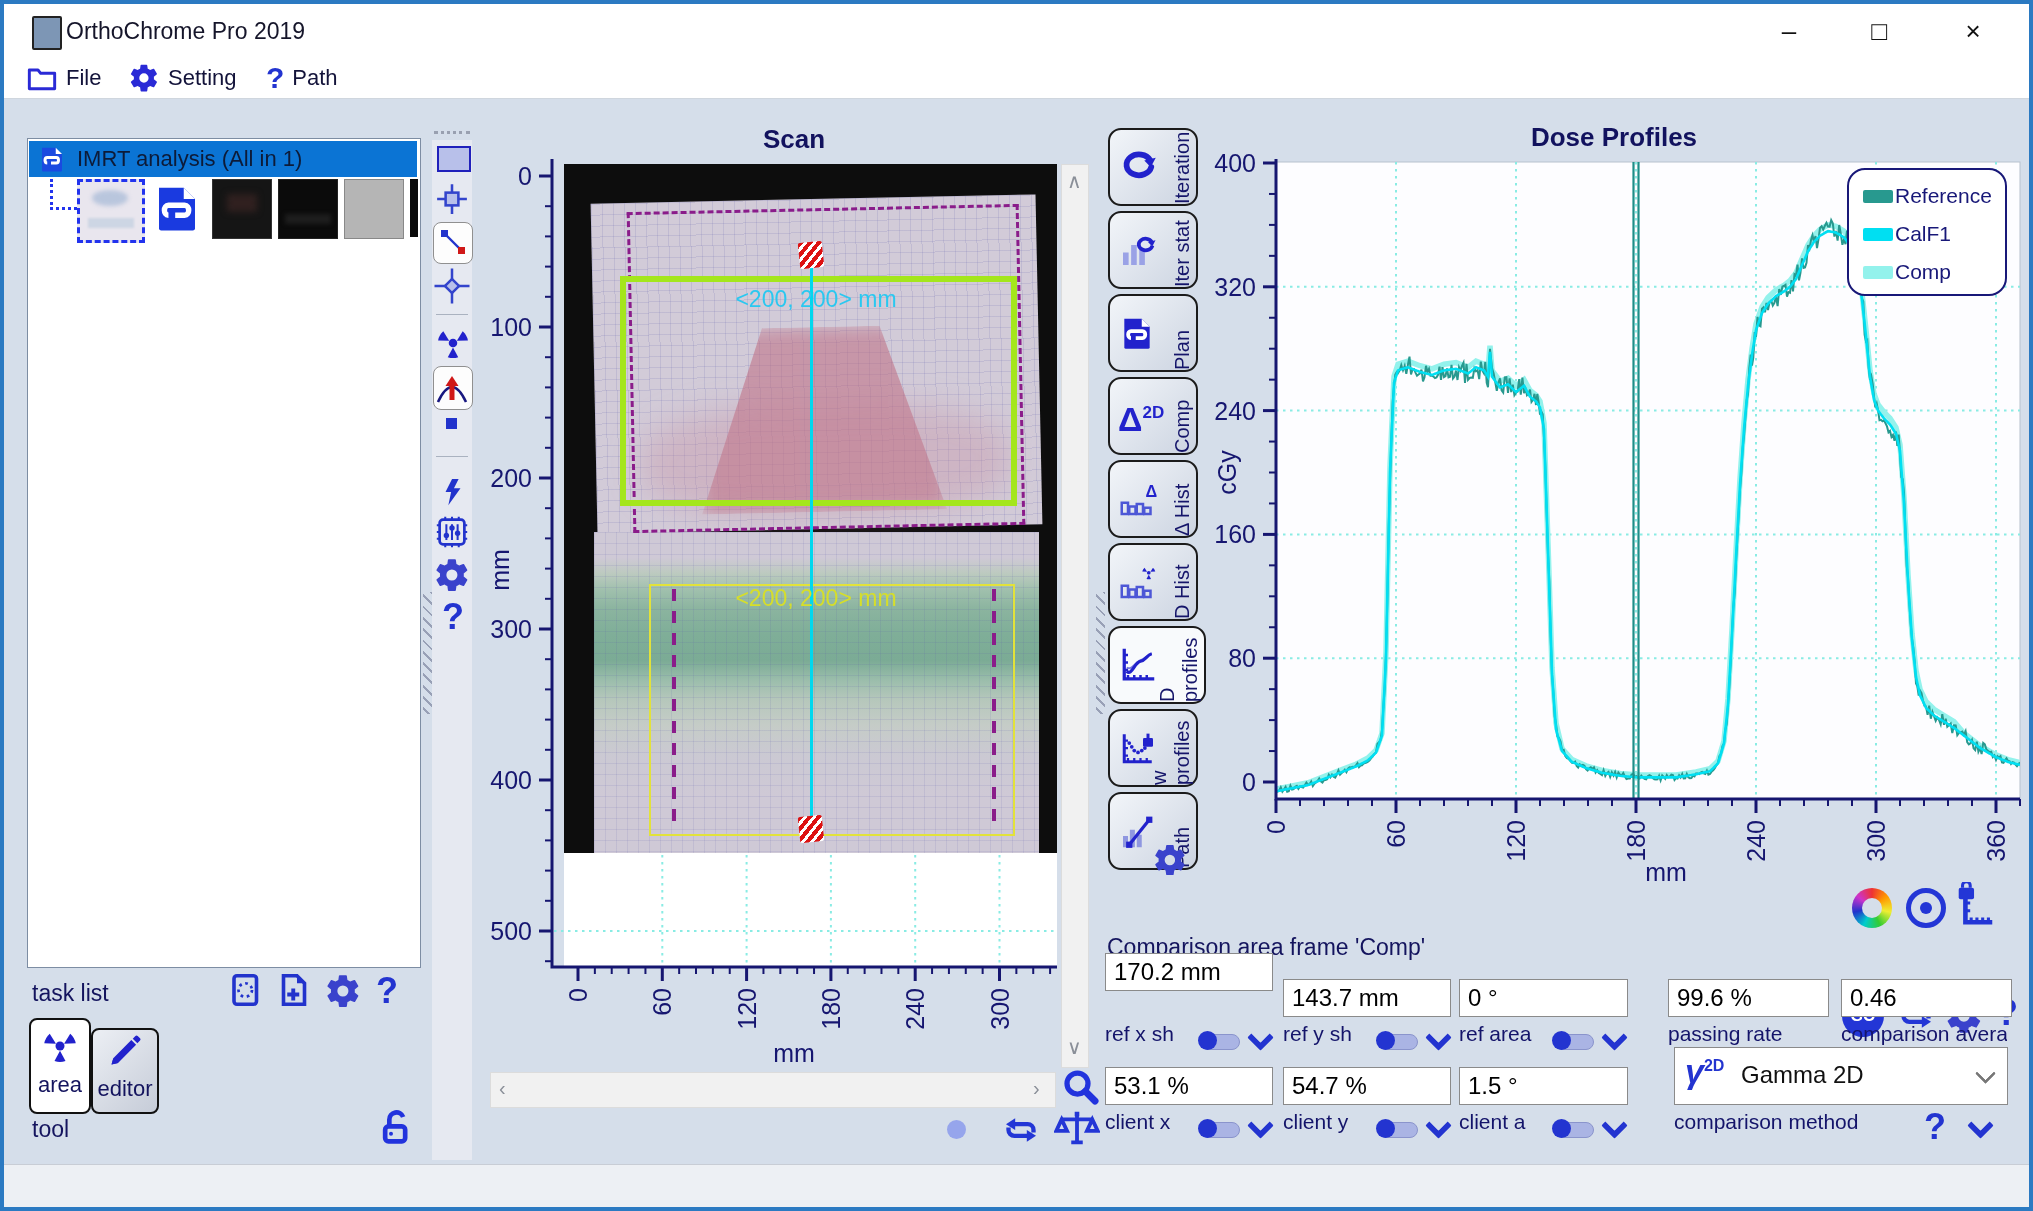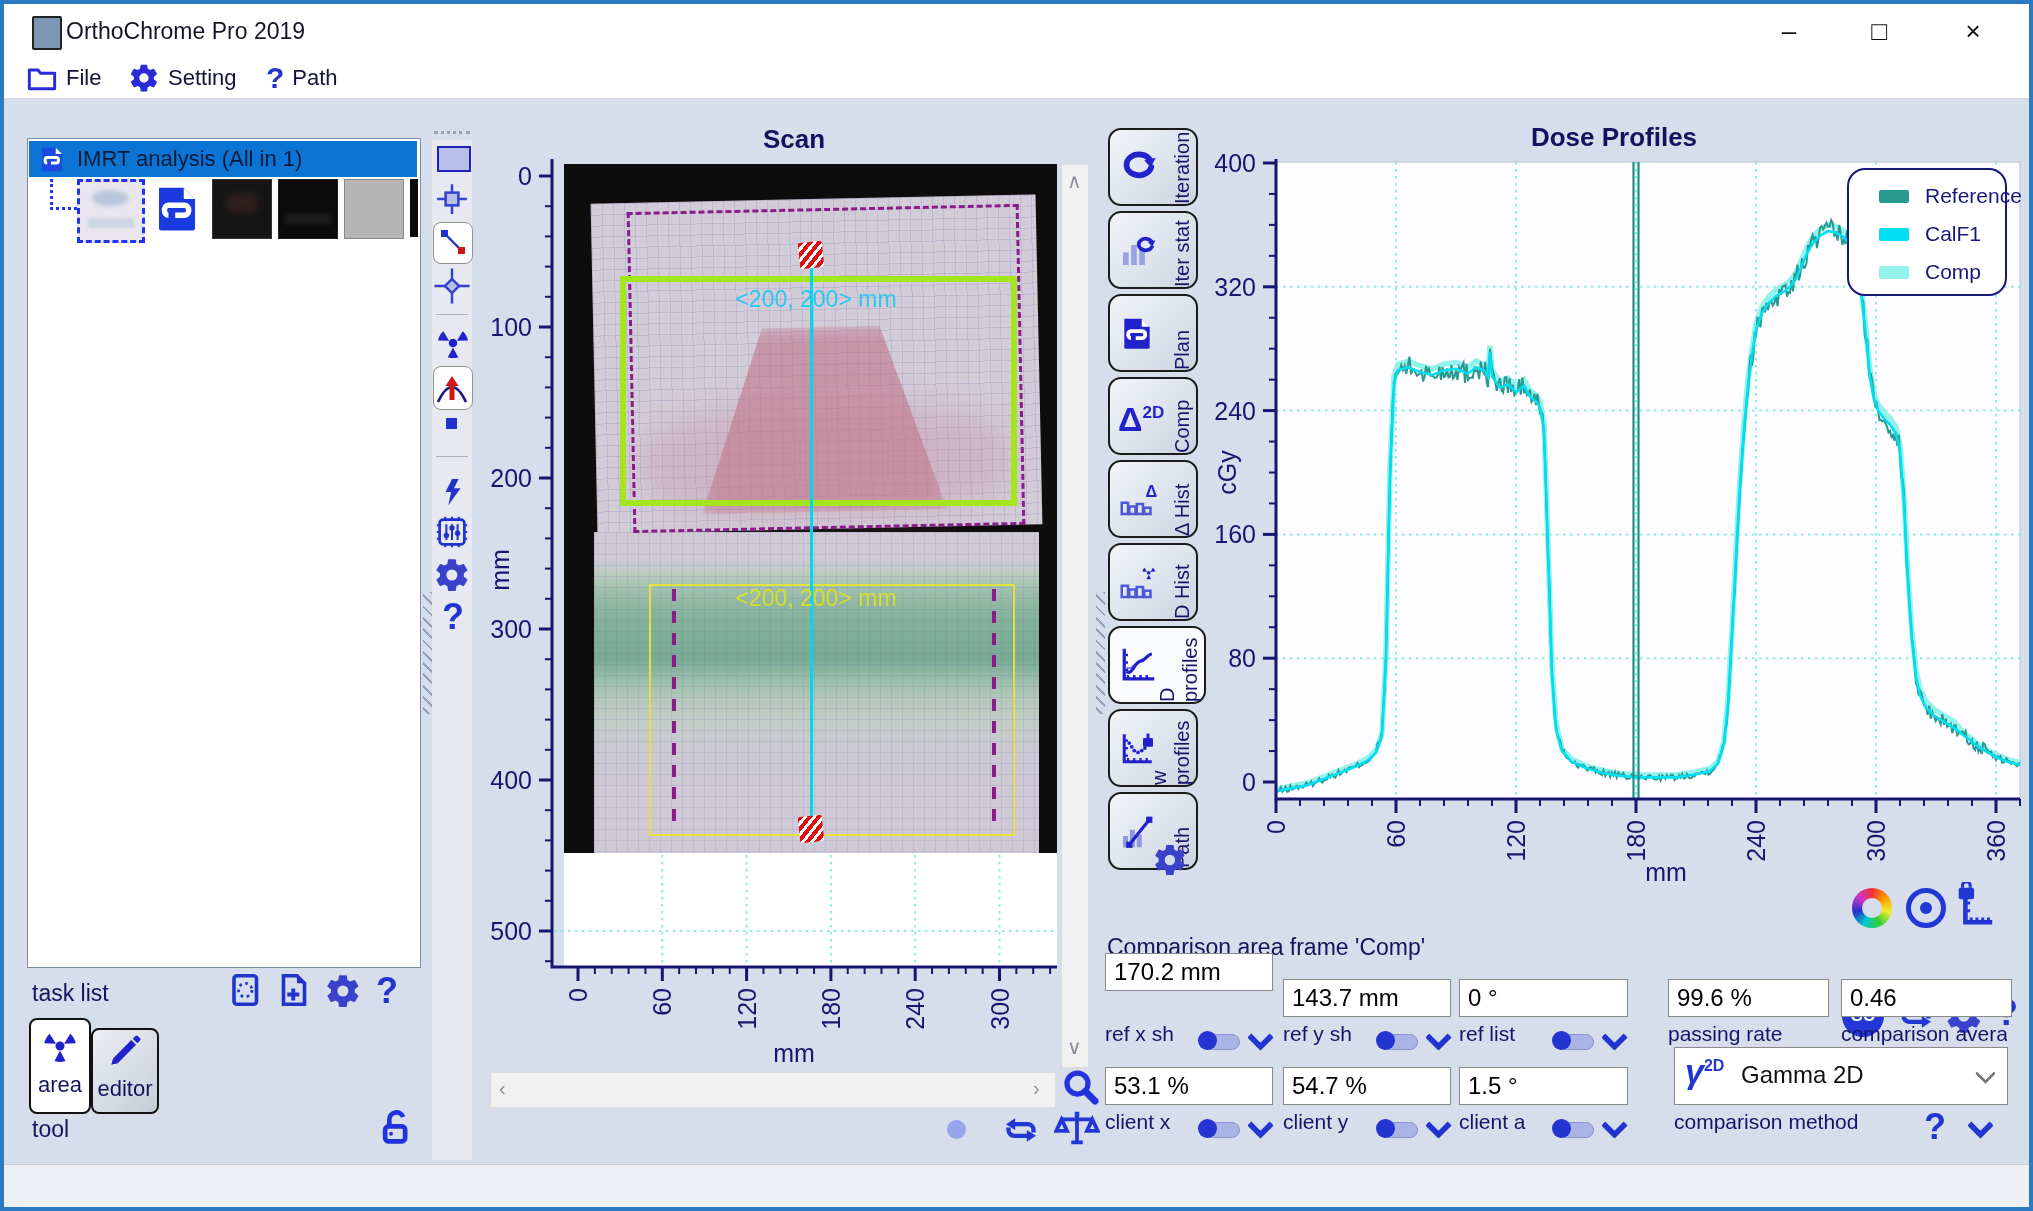--- a/index.html
+++ b/index.html
@@ -56,21 +56,21 @@
   
   .rtab{position:absolute;left:1104px;width:86px;height:74px;border:2px solid #1b1b1b;border-radius:13px;background:linear-gradient(135deg,#f2f5f9,#ccd4e1);}
   .rtab.active{width:94px;background:#f8fafc;z-index:3;}
   .rtab .vlabel{position:absolute;right:2px;top:0;height:100%;display:flex;align-items:center;writing-mode:vertical-rl;transform:rotate(180deg);font-size:20px;color:#15156a;}
   .rtab svg,.rtab .bigdelta{position:absolute;left:8px;top:50%;transform:translateY(-50%);}
   .bigdelta{color:#2222cc;font-weight:bold;font-size:34px;line-height:34px;}
   .bigdelta sup{font-size:17px;}
   
   #chart-title{position:absolute;left:1450px;top:118px;width:320px;text-align:center;font-size:26px;font-weight:bold;color:#12125e;}
   #legend{position:absolute;left:1843px;top:164px;width:156px;height:124px;background:#fff;border:2px solid #181878;border-radius:18px;z-index:10;}
-  .leg-row{position:absolute;left:14px;display:flex;align-items:center;gap:16px;font-size:21px;color:#181878;margin-left:16px;}
+  .leg-row{position:absolute;left:14px;display:flex;align-items:center;gap:2px;font-size:21px;color:#181878;}
   .leg-sw{width:30px;height:13px;border-radius:2px;}
   
   .field{position:absolute;height:36px;border:1px solid #8a8a8a;background:#fff;font-size:24px;font-family:"Liberation Sans",sans-serif;padding:0 0 0 8px;color:#000;}
   .flabel{position:absolute;font-size:21px;color:#14146a;white-space:nowrap;overflow:hidden;}
   .slider{position:absolute;width:38px;height:14px;border-radius:8px;background:#aab4e4;border:1px solid #8a94cc;}
   .slider::after{content:'';position:absolute;left:-3px;top:-4px;width:19px;height:19px;border-radius:50%;background:#2334d0;}
   .chev{position:absolute;width:24px;height:20px;}
   .chev::before{content:'';position:absolute;left:3px;top:0;width:13px;height:13px;border-right:6px solid #2334d0;border-bottom:6px solid #2334d0;transform:rotate(45deg);border-radius:2px;}
   .chev.gray::before{border-color:#777;border-width:3px;width:12px;height:12px;}
   #method-box{position:absolute;left:1670px;top:1043px;width:332px;height:56px;background:#fff;border:1px solid #8a8a8a;}
@@ -501,21 +501,21 @@
   <input class="field" style="left: 1455px; top: 975px; width: 159px;" readonly="" value="0 °">
   <input class="field" style="left: 1664px; top: 975px; width: 151px;" readonly="" value="99.6 %">
   <input class="field" style="left: 1837px; top: 975px; width: 161px;" readonly="" value="0.46">
 
   <span class="flabel" style="left:1101px;top:1018px;width:92px">ref x sh</span>
   <div class="slider" style="left:1196px;top:1030px"></div>
   <div class="chev" style="left:1244px;top:1024px"></div>
   <span class="flabel" style="left:1279px;top:1018px;width:92px">ref y sh</span>
   <div class="slider" style="left:1374px;top:1030px"></div>
   <div class="chev" style="left:1422px;top:1024px"></div>
-  <span class="flabel" style="left:1455px;top:1018px;width:92px">ref list</span>
+  <span class="flabel" style="left:1455px;top:1018px;width:92px">ref area</span>
   <div class="slider" style="left:1550px;top:1030px"></div>
   <div class="chev" style="left:1598px;top:1024px"></div>
   <span class="flabel" style="left:1664px;top:1018px;width:160px">passing rate</span>
   <span class="flabel" style="left:1837px;top:1018px;width:166px">comparison avera</span>
 
   <input class="field" style="left: 1101px; top: 1063px; width: 158px;" readonly="" value="53.1 %">
   <input class="field" style="left: 1279px; top: 1063px; width: 158px;" readonly="" value="54.7 %">
   <input class="field" style="left: 1455px; top: 1063px; width: 159px;" readonly="" value="1.5 °">
 
   <span class="flabel" style="left:1101px;top:1106px;width:92px">client x</span>

